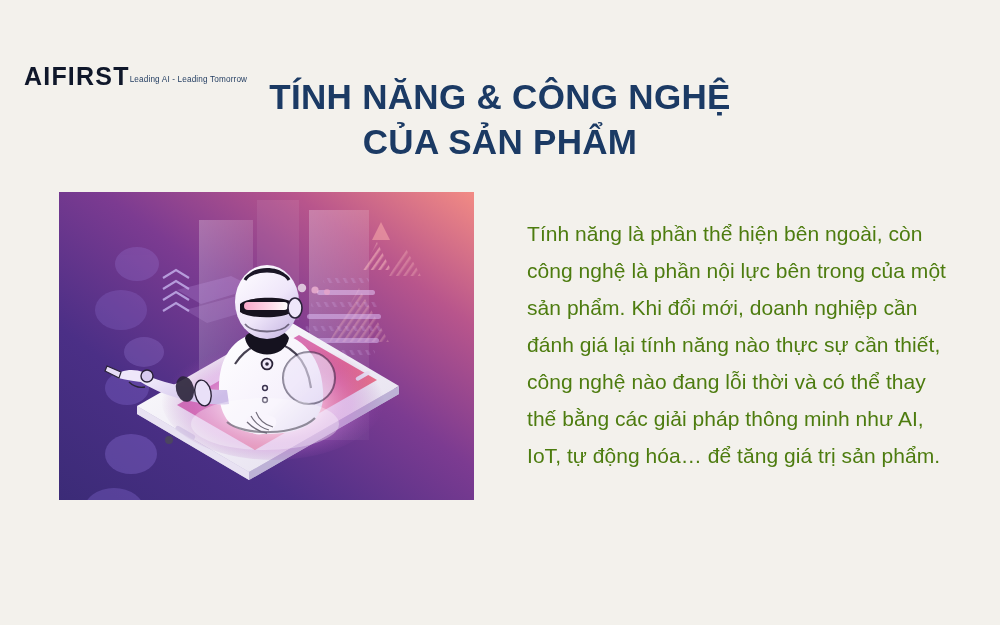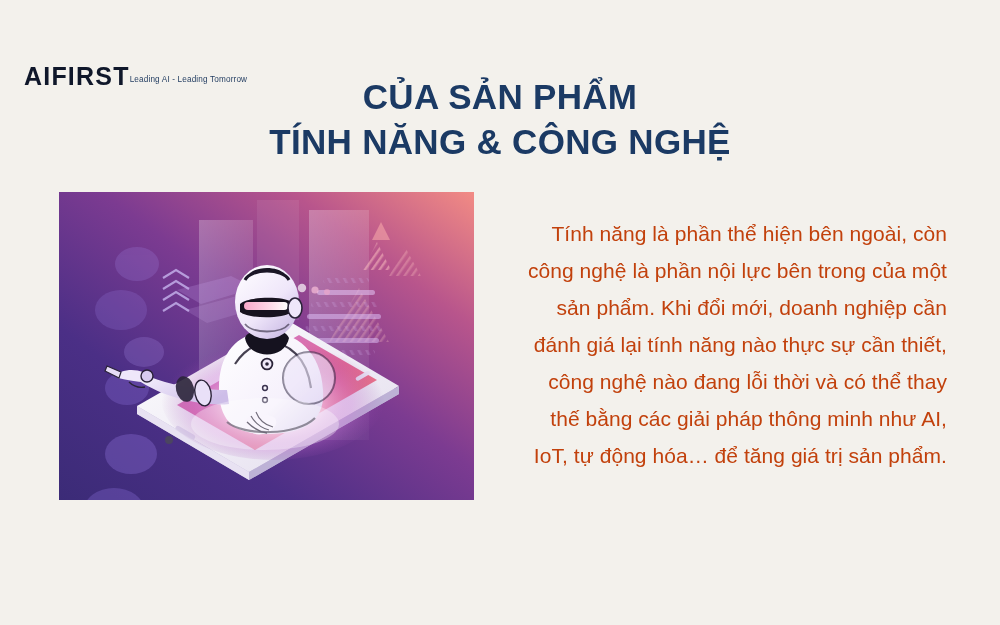--- a/index.html
+++ b/index.html
@@ -73,44 +73,43 @@
     background: #4c2f7e;
   }
   #illustration svg { display: block; }
 
   
   #body-copy {
     position: absolute;
     left: 527px;
     top: 194px;
     width: 420px;
-    color: #c2410c;
+    color: #4d7c0f;
     font-size: 21px;
     line-height: 37px;
     font-weight: 400;
     letter-spacing: 0.05px;
-    text-align: right;
   }
 </style>
 </head>
 <body>
 
 <div id="brand-logo">
   <svg id="shield-mark" viewBox="0 0 56 62">
     <path d="M28 1 L53 9 V31 C53 46 41 56 28 61 C15 56 3 46 3 31 V9 Z" fill="#22406b"></path>
     <path d="M28 5.2 L49 12 V31 C49 44 38.6 53 28 57.4 C17.4 53 7 44 7 31 V12 Z" fill="none" stroke="#7f97b8" stroke-width="1.1" opacity="0.85"></path>
     <text x="28" y="36" text-anchor="middle" font-family="'Liberation Sans', sans-serif" font-size="19" font-weight="600" letter-spacing="1.5" fill="#e8eef7">AI</text>
   </svg>
   <div id="brand-wordmark">AIFIRST</div>
   <div id="brand-tagline">Leading AI - Leading Tomorrow</div>
 </div>
 
 <h1 id="page-title">
+  <span class="tline">TÍNH NĂNG &amp; CÔNG NGHỆ</span>
   <span class="tline">CỦA SẢN PHẨM</span>
-  <span class="tline">TÍNH NĂNG &amp; CÔNG NGHỆ</span>
 </h1>
 
 <div id="illustration">
   <svg width="415" height="308" viewBox="0 0 415 308">
     <defs>
       <linearGradient id="bgGrad" x1="0" y1="1" x2="1" y2="0">
         <stop offset="0%" stop-color="#3b2b77"></stop>
         <stop offset="28%" stop-color="#4b2f86"></stop>
         <stop offset="55%" stop-color="#7c3b91"></stop>
         <stop offset="78%" stop-color="#b8558c"></stop>

